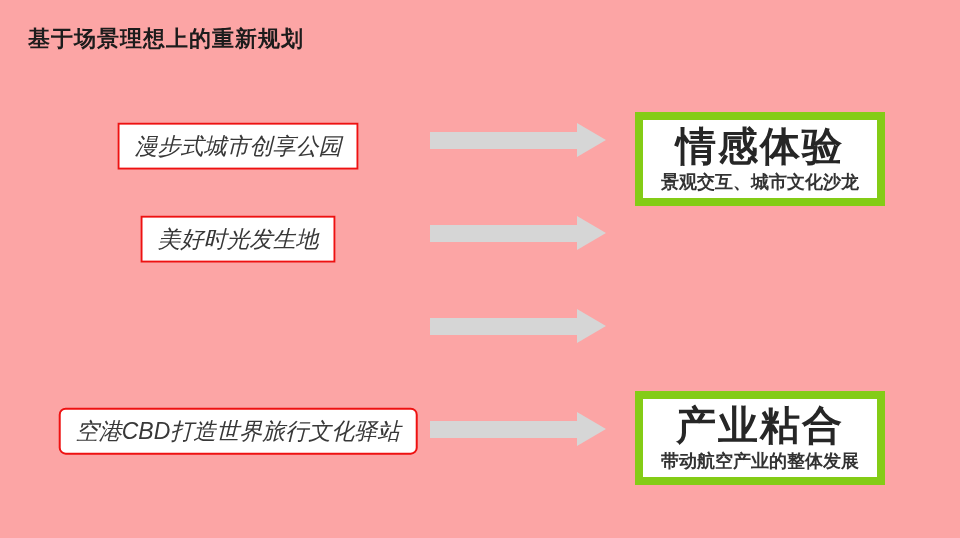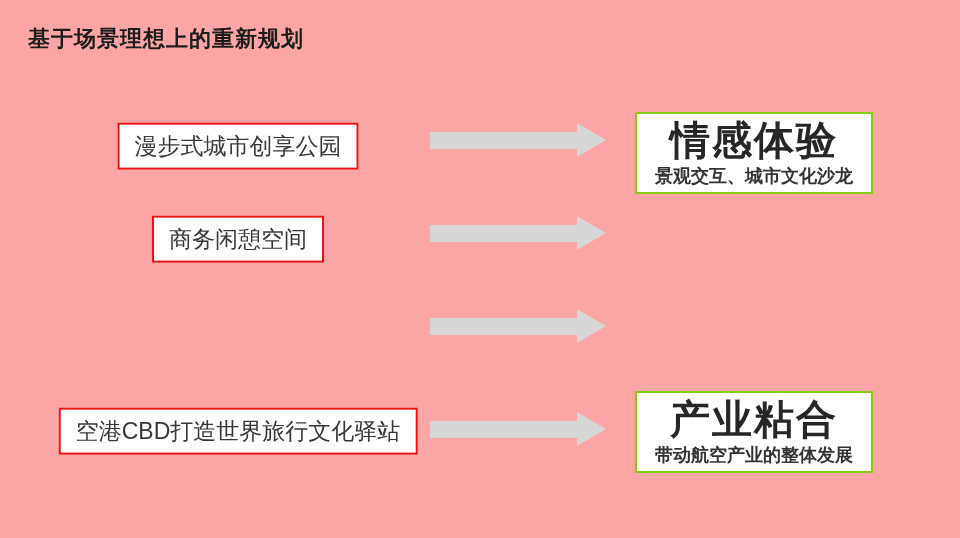--- a/index.html
+++ b/index.html
@@ -40,22 +40,23 @@
     left: 238px;
     top: 34px;
     transform: translate(-50%, -50%);
     border: 2px solid #ee1111;
     background: #ffffff;
     padding: 7px 15px;
     font-size: 23px;
     line-height: 1.25;
     color: #383838;
     white-space: nowrap;
+    font-style: italic;
   }
-  .row.r4 .left-box { top: 40px; }
+  .row.r4 .left-box { top: 40px; border-radius: 7px; }
 
   .arrow {
     position: absolute;
     left: 430px;
     top: 28px;
     transform: translateY(-50%);
     display: flex;
     align-items: center;
   }
   .row.r4 .arrow { top: 38px; }
@@ -71,21 +72,21 @@
     border-bottom: 17px solid transparent;
     border-left: 29px solid #d6d6d6;
   }
 
   .right-box {
     position: absolute;
     left: 635px;
     top: 0;
     width: 234px;
     height: 78px;
-    border: 2px solid #84cc16;
+    border: 8px solid #84cc16;
     background: #ffffff;
     display: flex;
     flex-direction: column;
     align-items: center;
     justify-content: center;
   }
   .right-title {
     font-size: 40px;
     font-weight: 700;
     color: #262626;
@@ -117,21 +118,21 @@
       <div class="arrow-head"></div>
     </div>
     <div class="right-box">
       <div class="right-title">情感体验</div>
       <div class="right-subtitle">景观交互、城市文化沙龙</div>
     </div>
   </div>
 
   <div class="row r2">
     <div class="left-box">
-      <span>商务闲憩空间</span>
+      <span>美好时光发生地</span>
     </div>
     <div class="arrow">
       <div class="arrow-body"></div>
       <div class="arrow-head"></div>
     </div>
   </div>
 
   <div class="row r3">
     <div class="arrow">
       <div class="arrow-body"></div>

